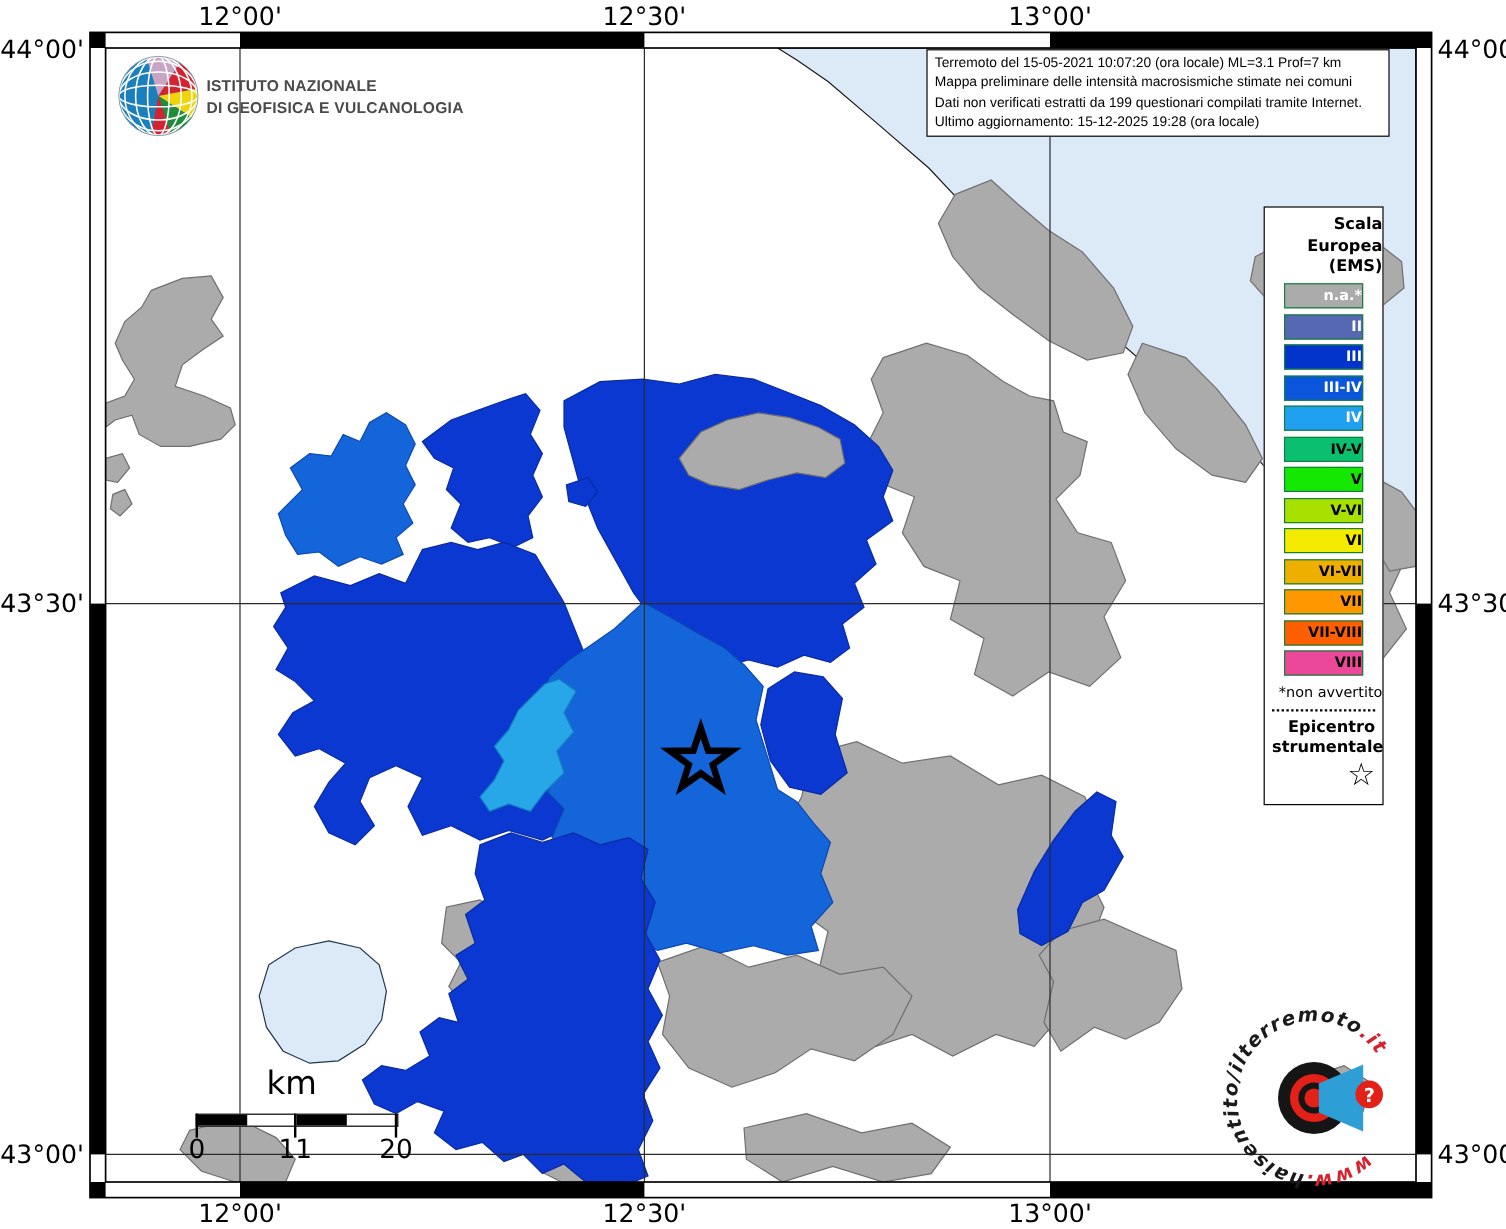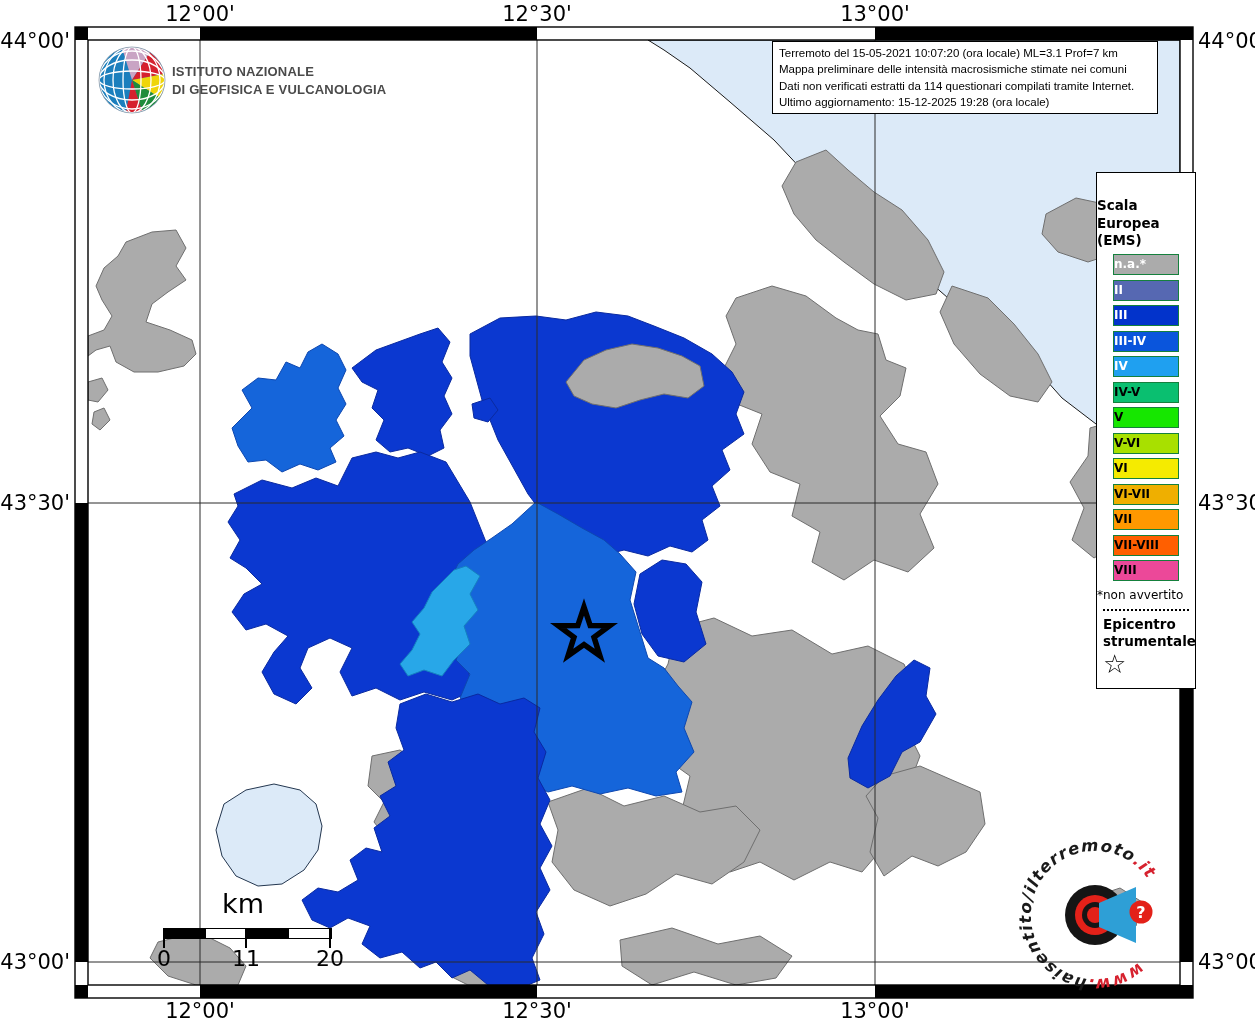--- a/index.html
+++ b/index.html
@@ -12,21 +12,21 @@
   .ax-c{transform:translateX(-50%);text-align:right;}
   .ax-left{left:0;width:70px;text-align:right;}
   .ax-right{left:1198px;}
   .infobox{position:absolute;left:772px;top:41px;width:386px;box-sizing:border-box;
            background:#fff;border:1.3px solid #000;padding:3px 6px;
            font-family:"Liberation Sans",sans-serif;font-size:11.5px;line-height:1.42;color:#000;}
   .orgname{position:absolute;left:172px;top:63px;color:#4a4a4a;font-weight:bold;
            font-size:13px;line-height:1.35;font-family:"Liberation Sans",sans-serif;
            letter-spacing:0.2px;white-space:nowrap;}
   .legend{position:absolute;left:1053px;top:172px;width:100px;box-sizing:border-box;
-          background:#fff;border:1.5px solid #000;text-align:left;padding:24px 0 8px;margin-left:43px;}
+          background:#fff;border:1.5px solid #000;text-align:right;padding:6px 0 8px;}
   .legend-title div{font-weight:bold;font-size:13.5px;line-height:1.3;}
   .sw{width:64px;height:19px;margin:4.5px auto 0;border:1px solid #15803d;
       font-size:12px;font-weight:bold;line-height:19px;box-sizing:content-box;}
   .legend-foot{font-size:12px;margin-top:7px;}
   .legend-epi{border-top:2px dotted #000;margin:7px 6px 0;padding-top:5px;}
   .legend-epi .epl{font-weight:bold;font-size:13.5px;line-height:1.25;}
   .legend-star{font-size:26px;line-height:1.15;}
   .kmlabel{position:absolute;left:222px;top:888px;font-size:27px;color:#000;}
   .sbar{position:absolute;left:163px;top:928px;width:167px;height:9px;
         border:1.5px solid #000;background:#fff;box-sizing:content-box;}
@@ -159,21 +159,21 @@
   <div class="axlab ax-right" style="top:950px">43°00'</div>
 
   <div class="orgname">
     <div>ISTITUTO NAZIONALE</div>
     <div>DI GEOFISICA E VULCANOLOGIA</div>
   </div>
 
   <div class="infobox">
     <div>Terremoto del 15-05-2021 10:07:20 (ora locale) ML=3.1 Prof=7 km</div>
     <div>Mappa preliminare delle intensità macrosismiche stimate nei comuni</div>
-    <div>Dati non verificati estratti da 114 questionari compilati tramite Internet.</div>
+    <div>Dati non verificati estratti da 199 questionari compilati tramite Internet.</div>
     <div>Ultimo aggiornamento: 15-12-2025 19:28 (ora locale)</div>
   </div>
 
   <div class="legend">
     <div class="legend-title">
       <div>Scala</div>
       <div>Europea</div>
       <div>(EMS)</div>
     </div>
     <div>

